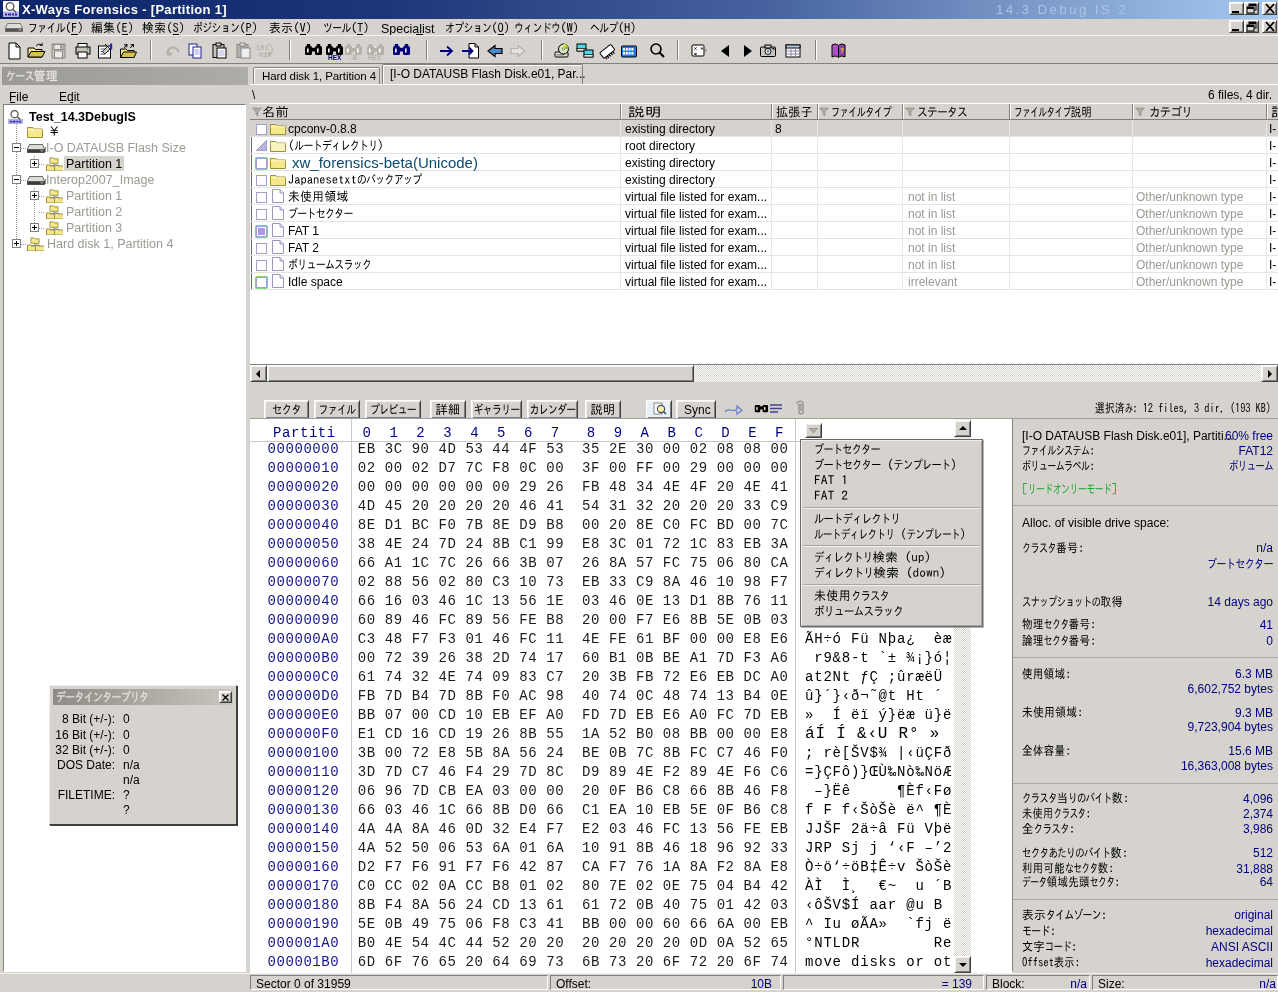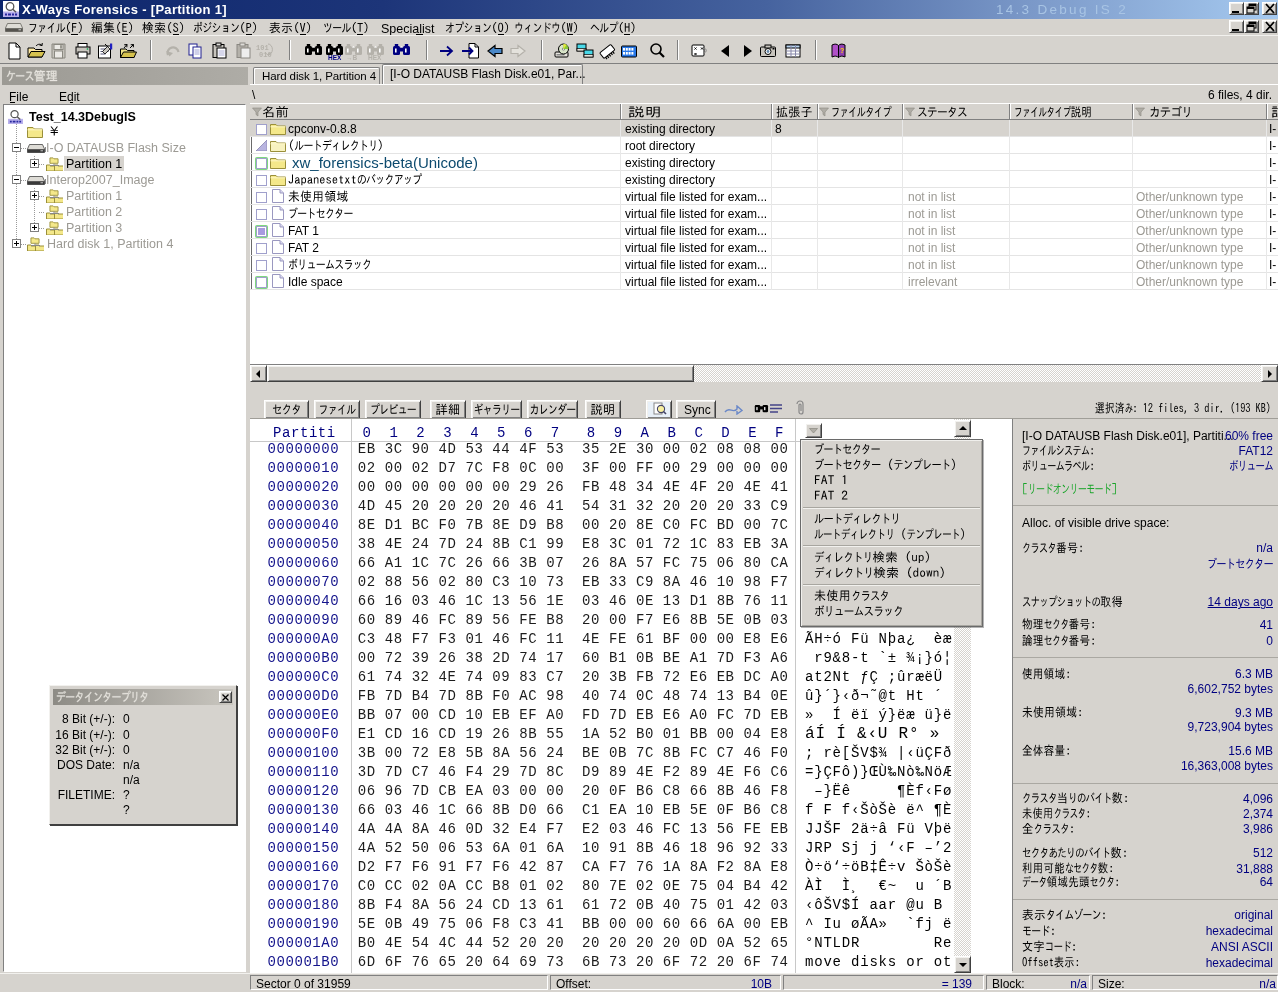--- a/index.html
+++ b/index.html
@@ -717,21 +717,21 @@
 <div style="position:absolute;left:267.5px;top:668.5px;font-size:14px;color:#14148c;white-space:pre;line-height:16px;font-family:'Liberation Mono',monospace;letter-spacing:0.57px;">000000C0</div>
 <div style="position:absolute;left:357.8px;top:668.5px;font-size:14px;color:#1c1c1c;white-space:pre;line-height:16px;font-family:'Liberation Mono',monospace;letter-spacing:0.57px;">61 74 32 4E 74 09 83 C7  20 3B FB 72 E6 EB DC A0</div>
 <div style="position:absolute;left:805px;top:668.5px;font-size:14px;color:#000;white-space:pre;line-height:16px;font-family:'Liberation Mono',monospace;letter-spacing:0.8px;">at2Nt ƒÇ ;ûræëÜ&nbsp;</div>
 <div style="position:absolute;left:267.5px;top:687.5px;font-size:14px;color:#14148c;white-space:pre;line-height:16px;font-family:'Liberation Mono',monospace;letter-spacing:0.57px;">000000D0</div>
 <div style="position:absolute;left:357.8px;top:687.5px;font-size:14px;color:#1c1c1c;white-space:pre;line-height:16px;font-family:'Liberation Mono',monospace;letter-spacing:0.57px;">FB 7D B4 7D 8B F0 AC 98  40 74 0C 48 74 13 B4 0E</div>
 <div style="position:absolute;left:805px;top:687.5px;font-size:14px;color:#000;white-space:pre;line-height:16px;font-family:'Liberation Mono',monospace;letter-spacing:0.8px;text-align:right;">û}´}‹ð¬˜@t Ht ´ </div>
 <div style="position:absolute;left:267.5px;top:706.5px;font-size:14px;color:#14148c;white-space:pre;line-height:16px;font-family:'Liberation Mono',monospace;letter-spacing:0.57px;">000000E0</div>
 <div style="position:absolute;left:357.8px;top:706.5px;font-size:14px;color:#1c1c1c;white-space:pre;line-height:16px;font-family:'Liberation Mono',monospace;letter-spacing:0.57px;">BB 07 00 CD 10 EB EF A0  FD 7D EB E6 A0 FC 7D EB</div>
 <div style="position:absolute;left:805px;top:706.5px;font-size:14px;color:#000;white-space:pre;line-height:16px;font-family:'Liberation Mono',monospace;letter-spacing:0.8px;">»  Í ëï&nbsp;ý}ëæ&nbsp;ü}ë</div>
 <div style="position:absolute;left:267.5px;top:725.5px;font-size:14px;color:#14148c;white-space:pre;line-height:16px;font-family:'Liberation Mono',monospace;letter-spacing:0.57px;">000000F0</div>
-<div style="position:absolute;left:357.8px;top:725.5px;font-size:14px;color:#1c1c1c;white-space:pre;line-height:16px;font-family:'Liberation Mono',monospace;letter-spacing:0.57px;">E1 CD 16 CD 19 26 8B 55  1A 52 B0 01 BB 00 04 E8</div>
+<div style="position:absolute;left:357.8px;top:725.5px;font-size:14px;color:#1c1c1c;white-space:pre;line-height:16px;font-family:'Liberation Mono',monospace;letter-spacing:0.57px;">E1 CD 16 CD 19 26 8B 55  1A 52 B0 08 BB 00 00 E8</div>
 <div style="position:absolute;left:805px;top:725.5px;font-size:16px;color:#000;white-space:pre;line-height:16px;font-family:'Liberation Mono',monospace;letter-spacing:0.8px;">áÍ Í &amp;‹U R° »  è</div>
 <div style="position:absolute;left:267.5px;top:744.5px;font-size:14px;color:#14148c;white-space:pre;line-height:16px;font-family:'Liberation Mono',monospace;letter-spacing:0.57px;">00000100</div>
 <div style="position:absolute;left:357.8px;top:744.5px;font-size:14px;color:#1c1c1c;white-space:pre;line-height:16px;font-family:'Liberation Mono',monospace;letter-spacing:0.57px;">3B 00 72 E8 5B 8A 56 24  BE 0B 7C 8B FC C7 46 F0</div>
 <div style="position:absolute;left:805px;top:744.5px;font-size:14px;color:#000;white-space:pre;line-height:16px;font-family:'Liberation Mono',monospace;letter-spacing:0.8px;">; rè[ŠV$¾ |‹üÇFð</div>
 <div style="position:absolute;left:267.5px;top:763.5px;font-size:14px;color:#14148c;white-space:pre;line-height:16px;font-family:'Liberation Mono',monospace;letter-spacing:0.57px;">00000110</div>
 <div style="position:absolute;left:357.8px;top:763.5px;font-size:14px;color:#1c1c1c;white-space:pre;line-height:16px;font-family:'Liberation Mono',monospace;letter-spacing:0.57px;">3D 7D C7 46 F4 29 7D 8C  D9 89 4E F2 89 4E F6 C6</div>
 <div style="position:absolute;left:805px;top:763.5px;font-size:14px;color:#000;white-space:pre;line-height:16px;font-family:'Liberation Mono',monospace;letter-spacing:0.8px;">=}ÇFô)}ŒÙ‰Nò‰NöÆ</div>
 <div style="position:absolute;left:267.5px;top:782.5px;font-size:14px;color:#14148c;white-space:pre;line-height:16px;font-family:'Liberation Mono',monospace;letter-spacing:0.57px;">00000120</div>
 <div style="position:absolute;left:357.8px;top:782.5px;font-size:14px;color:#1c1c1c;white-space:pre;line-height:16px;font-family:'Liberation Mono',monospace;letter-spacing:0.57px;">06 96 7D CB EA 03 00 00  20 0F B6 C8 66 8B 46 F8</div>
 <div style="position:absolute;left:805px;top:782.5px;font-size:14px;color:#000;white-space:pre;line-height:16px;font-family:'Liberation Mono',monospace;letter-spacing:0.8px;"> –}Ëê     ¶Èf‹Fø</div>
@@ -775,21 +775,21 @@
 <svg style="position:absolute;left:959px;top:962px" width="8" height="7" viewBox="0 0 8 7">
     <path d="M0 1 L4 5 L8 1 Z" fill="#000"></path>
   </svg>
 <div style="position:absolute;left:1012px;top:419px;width:266px;height:552px;background:#d6d3ce;border-left:1px solid #808080;"></div>
 <div style="position:absolute;left:1022px;top:428.5px;font-size:12px;color:#000;white-space:pre;line-height:14px;">[I-O DATAUSB Flash Disk.e01], Partiti...</div>
 <div style="position:absolute;right:5px;top:428.5px;font-size:12px;color:#000080;white-space:pre;line-height:14px;">60% free</div>
 <div style="position:absolute;right:5px;top:443.9px;font-size:12px;color:#000080;white-space:pre;line-height:14px;">FAT12</div>
 <div style="position:absolute;left:1013px;top:505px;width:265px;height:1px;background:#aaa8a2;"></div>
 <div style="position:absolute;left:1022px;top:516.3px;font-size:12px;color:#000;white-space:pre;line-height:14px;">Alloc. of visible drive space:</div>
 <div style="position:absolute;right:5px;top:541.4px;font-size:12px;color:#000080;white-space:pre;line-height:14px;">n/a</div>
-<div style="position:absolute;right:5px;top:595.3px;font-size:12px;color:#000080;white-space:pre;line-height:14px;text-decoration:underline;">14 days ago</div>
+<div style="position:absolute;right:5px;top:595.3px;font-size:12px;color:#000080;white-space:pre;line-height:14px;">14 days ago</div>
 <div style="position:absolute;right:5px;top:617.6px;font-size:12px;color:#000080;white-space:pre;line-height:14px;">41</div>
 <div style="position:absolute;right:5px;top:634px;font-size:12px;color:#000080;white-space:pre;line-height:14px;">0</div>
 <div style="position:absolute;left:1013px;top:657px;width:265px;height:1px;background:#aaa8a2;"></div>
 <div style="position:absolute;right:5px;top:667.4px;font-size:12px;color:#000080;white-space:pre;line-height:14px;">6.3 MB</div>
 <div style="position:absolute;right:5px;top:682px;font-size:12px;color:#000080;white-space:pre;line-height:14px;">6,602,752 bytes</div>
 <div style="position:absolute;right:5px;top:705.7px;font-size:12px;color:#000080;white-space:pre;line-height:14px;">9.3 MB</div>
 <div style="position:absolute;right:5px;top:720.3px;font-size:12px;color:#000080;white-space:pre;line-height:14px;">9,723,904 bytes</div>
 <div style="position:absolute;right:5px;top:744px;font-size:12px;color:#000080;white-space:pre;line-height:14px;">15.6 MB</div>
 <div style="position:absolute;right:5px;top:759.4px;font-size:12px;color:#000080;white-space:pre;line-height:14px;">16,363,008 bytes</div>
 <div style="position:absolute;left:1013px;top:783px;width:265px;height:1px;background:#aaa8a2;"></div>

